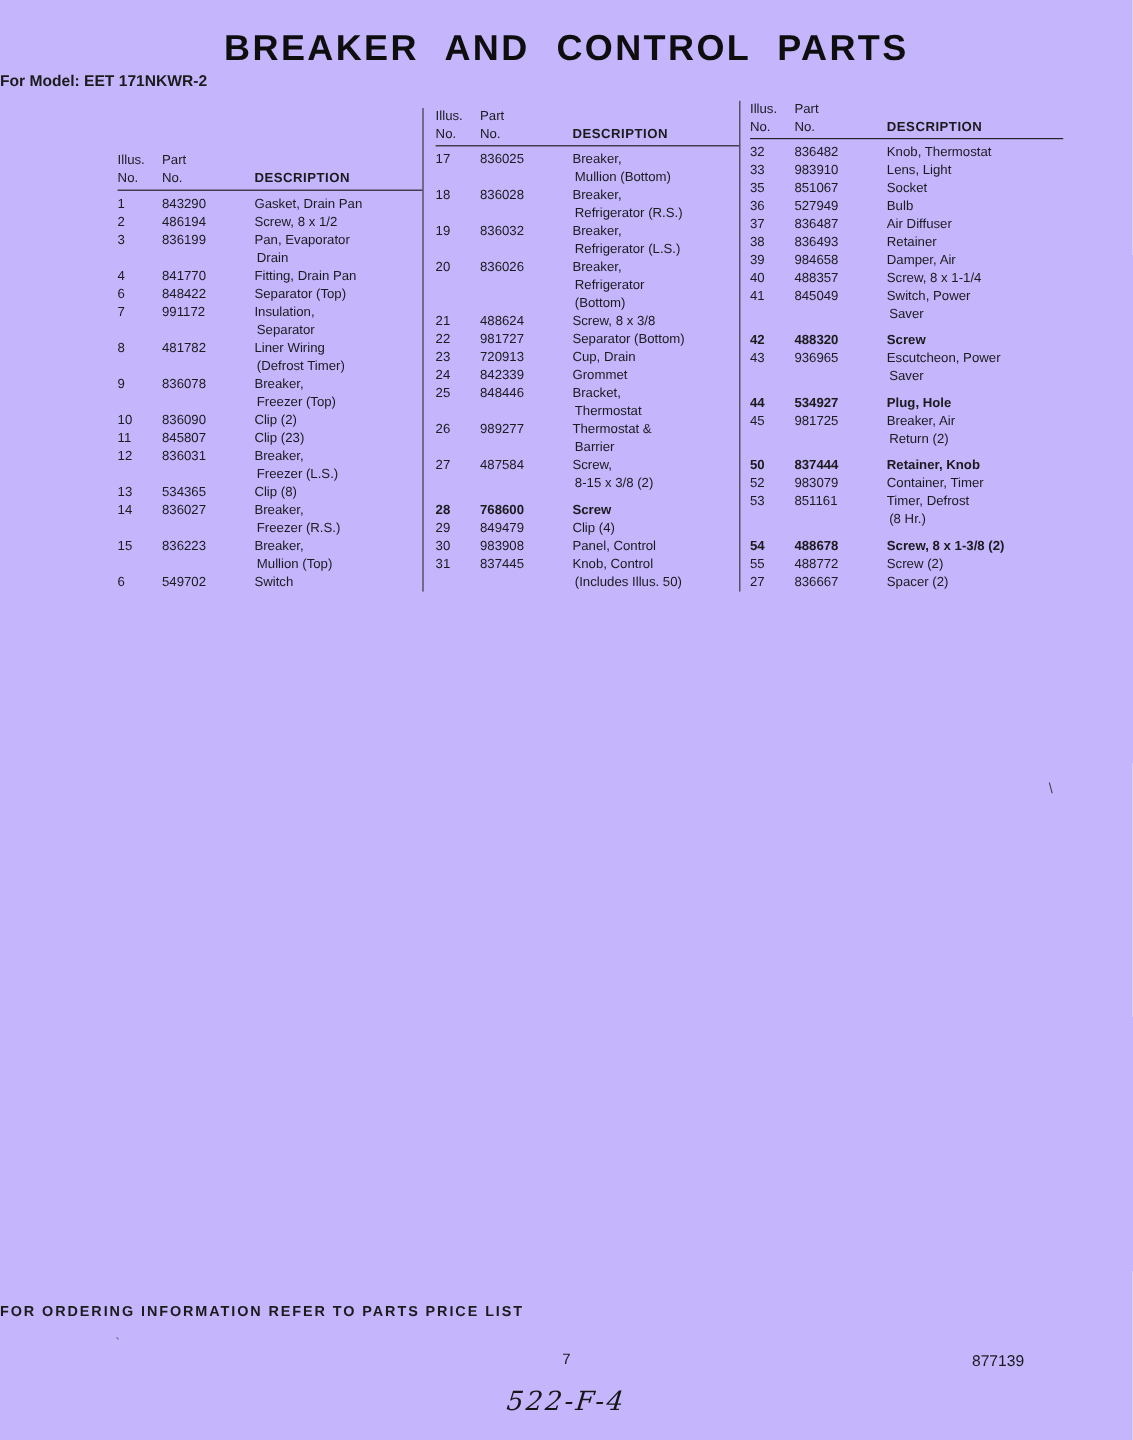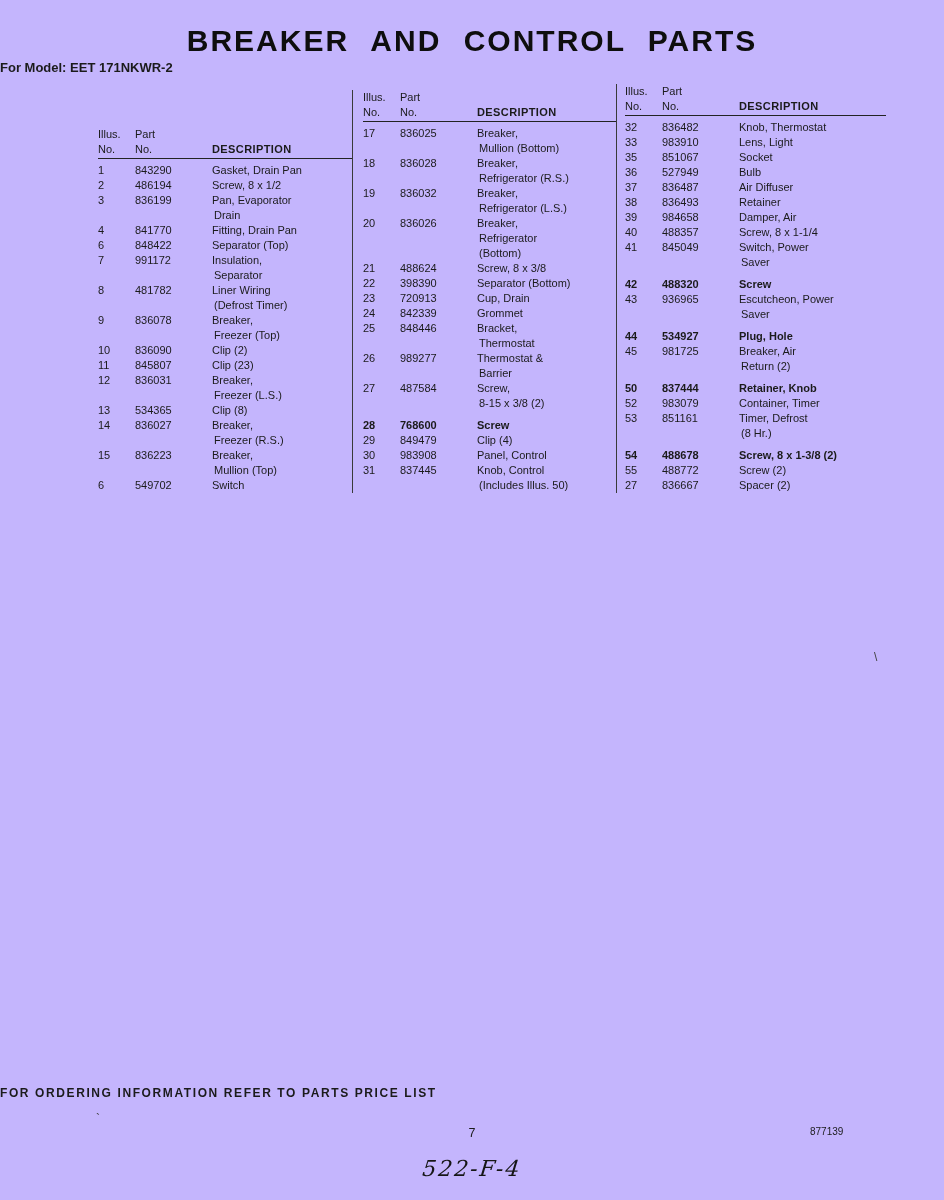--- a/index.html
+++ b/index.html
@@ -67,21 +67,21 @@
   }
   .page-number {
     position: absolute;
     top: 1126px; left: 0; width: 100%;
     text-align: center;
     font-size: 12.5px;
   }
   .doc-number {
     position: absolute;
     top: 1126px; left: 810px;
-    font-size: 10px;
+    font-size: 13px;
   }
   .handwritten {
     position: absolute;
     top: 1156px; left: 0; width: 100%;
     text-align: center;
     font-family: "DejaVu Serif", serif;
     font-style: italic;
     font-size: 22px;
     letter-spacing: 2px;
     transform: skewX(-6deg);
@@ -279,21 +279,21 @@
           </div>
           <div class="row">
             <span class="c illus">21</span>
             <span class="c part">488624</span>
             <span class="c desc">
               <div class="line">Screw, 8 x 3/8</div>
             </span>
           </div>
           <div class="row">
             <span class="c illus">22</span>
-            <span class="c part">398390</span>
+            <span class="c part">981727</span>
             <span class="c desc">
               <div class="line">Separator (Bottom)</div>
             </span>
           </div>
           <div class="row">
             <span class="c illus">23</span>
             <span class="c part">720913</span>
             <span class="c desc">
               <div class="line">Cup, Drain</div>
             </span>

